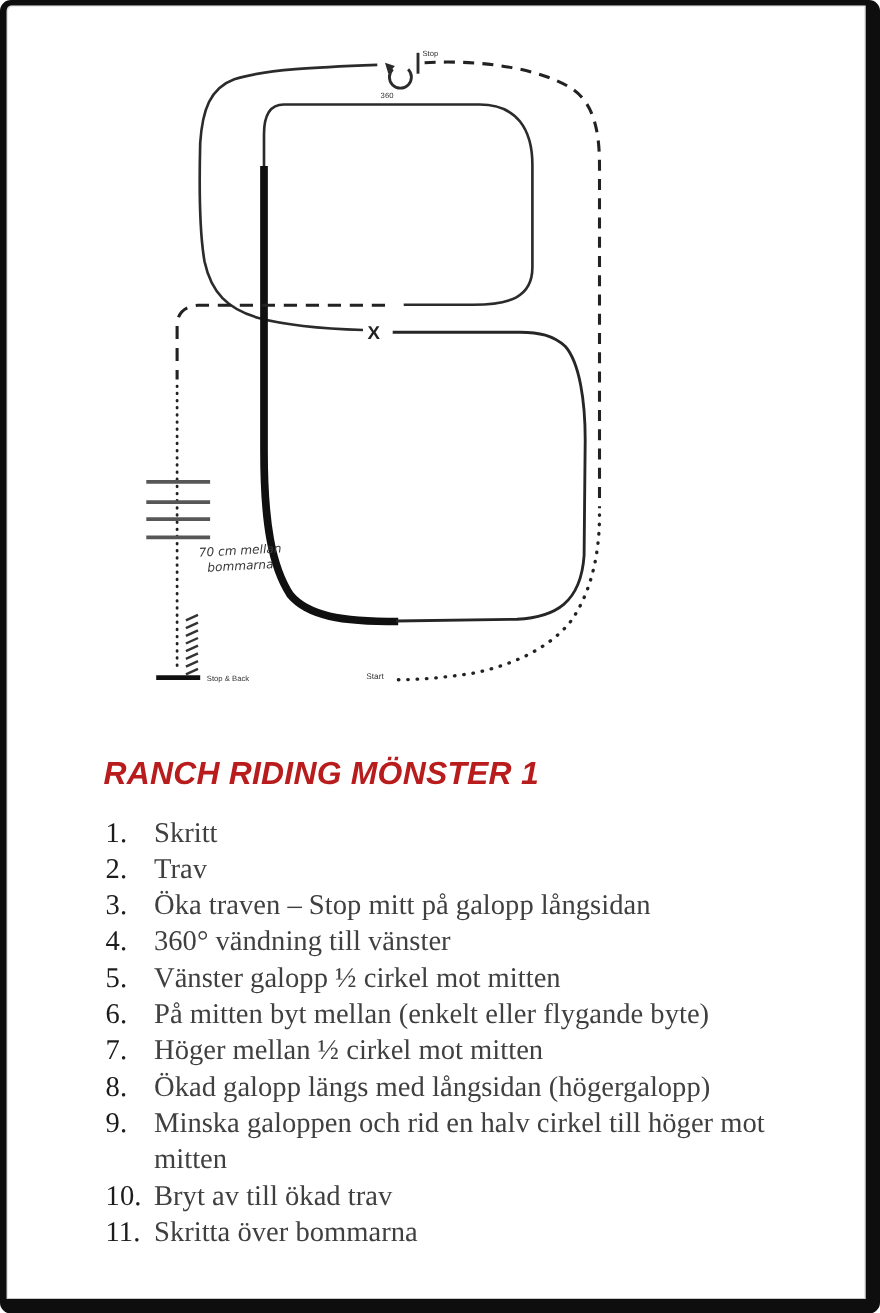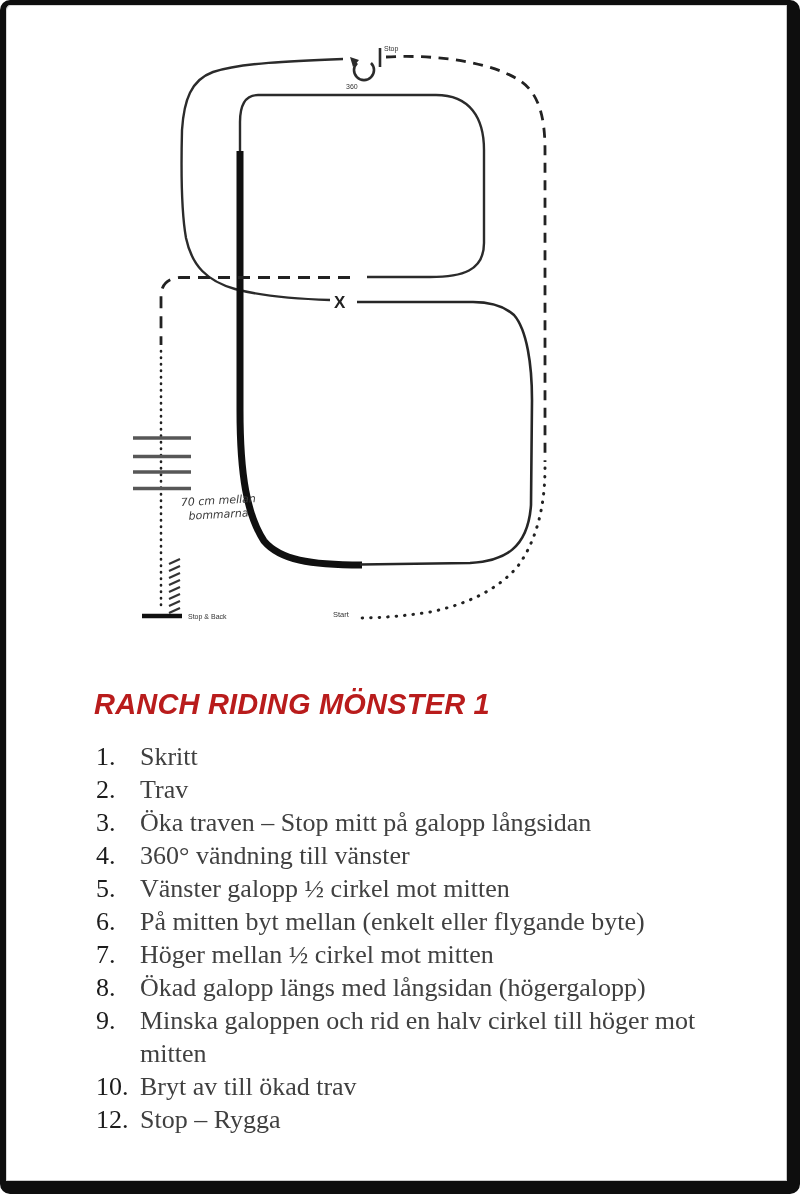--- a/index.html
+++ b/index.html
@@ -128,16 +128,16 @@
   </div>
   <div class="instr-row">
     <span class="instr-num">9.</span>
     <span class="instr-text">Minska galoppen och rid en halv cirkel till höger mot mitten</span>
   </div>
   <div class="instr-row">
     <span class="instr-num">10.</span>
     <span class="instr-text">Bryt av till ökad trav</span>
   </div>
   <div class="instr-row">
-    <span class="instr-num">12.</span>
-    <span class="instr-text">Stop – Rygga</span>
+    <span class="instr-num">11.</span>
+    <span class="instr-text">Skritta över bommarna</span>
   </div>
 </div>
 
 </body></html>

